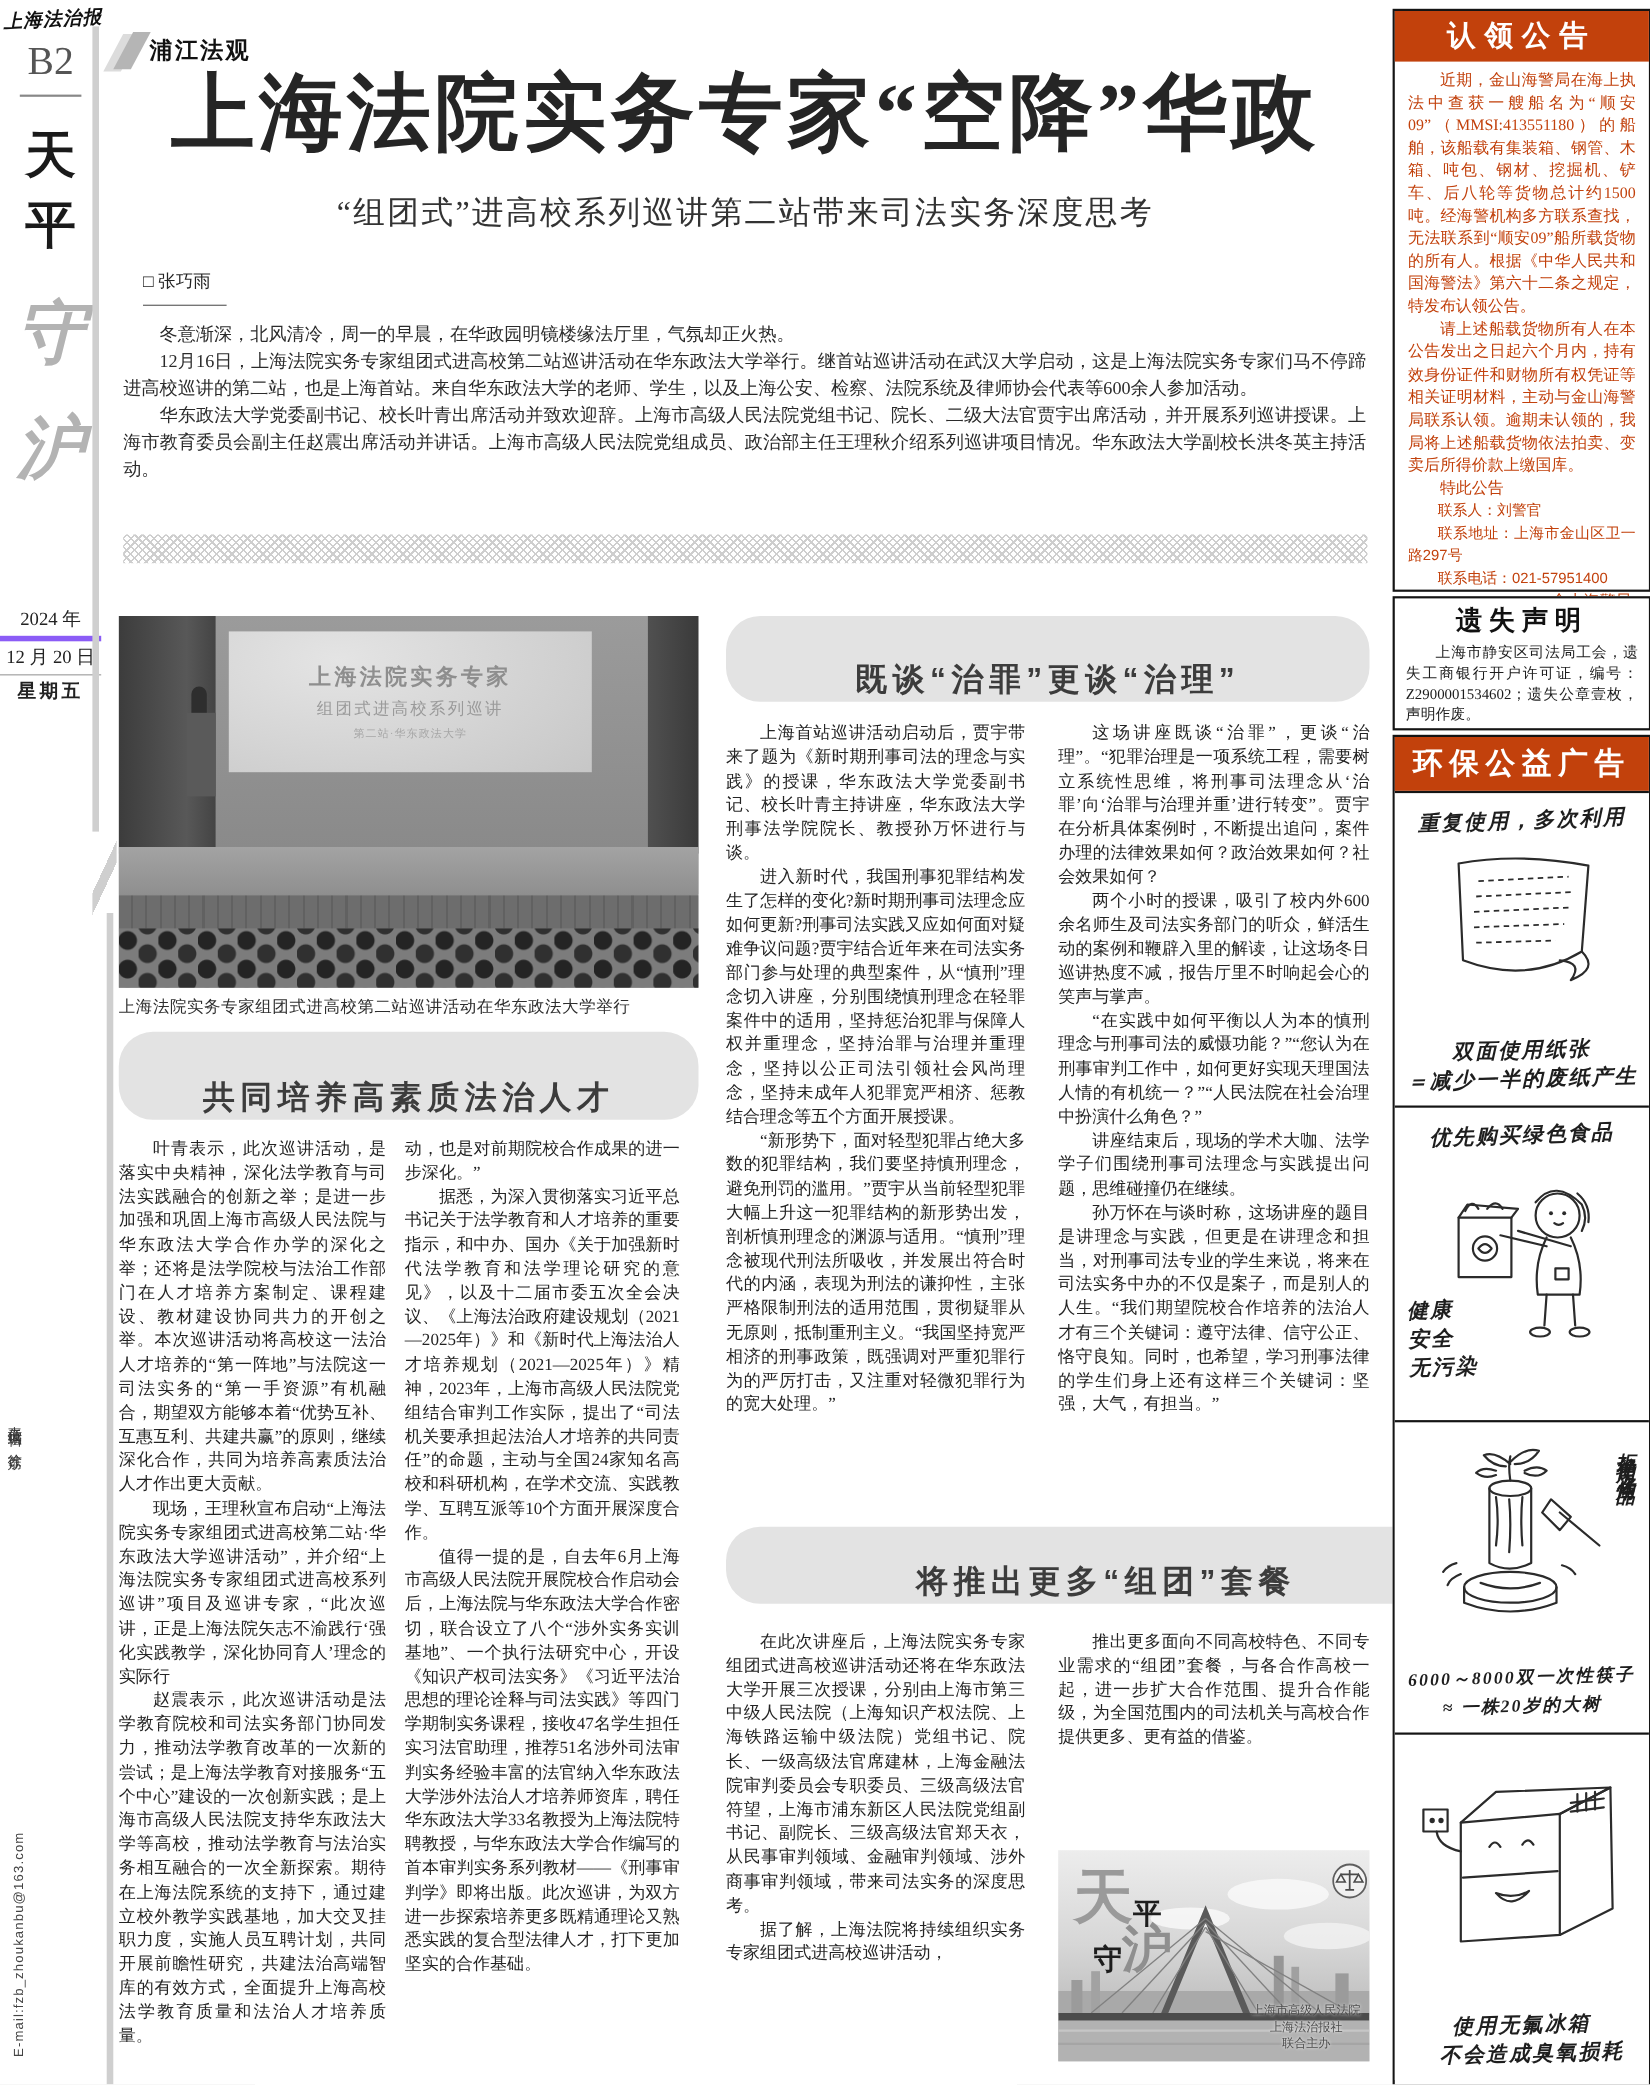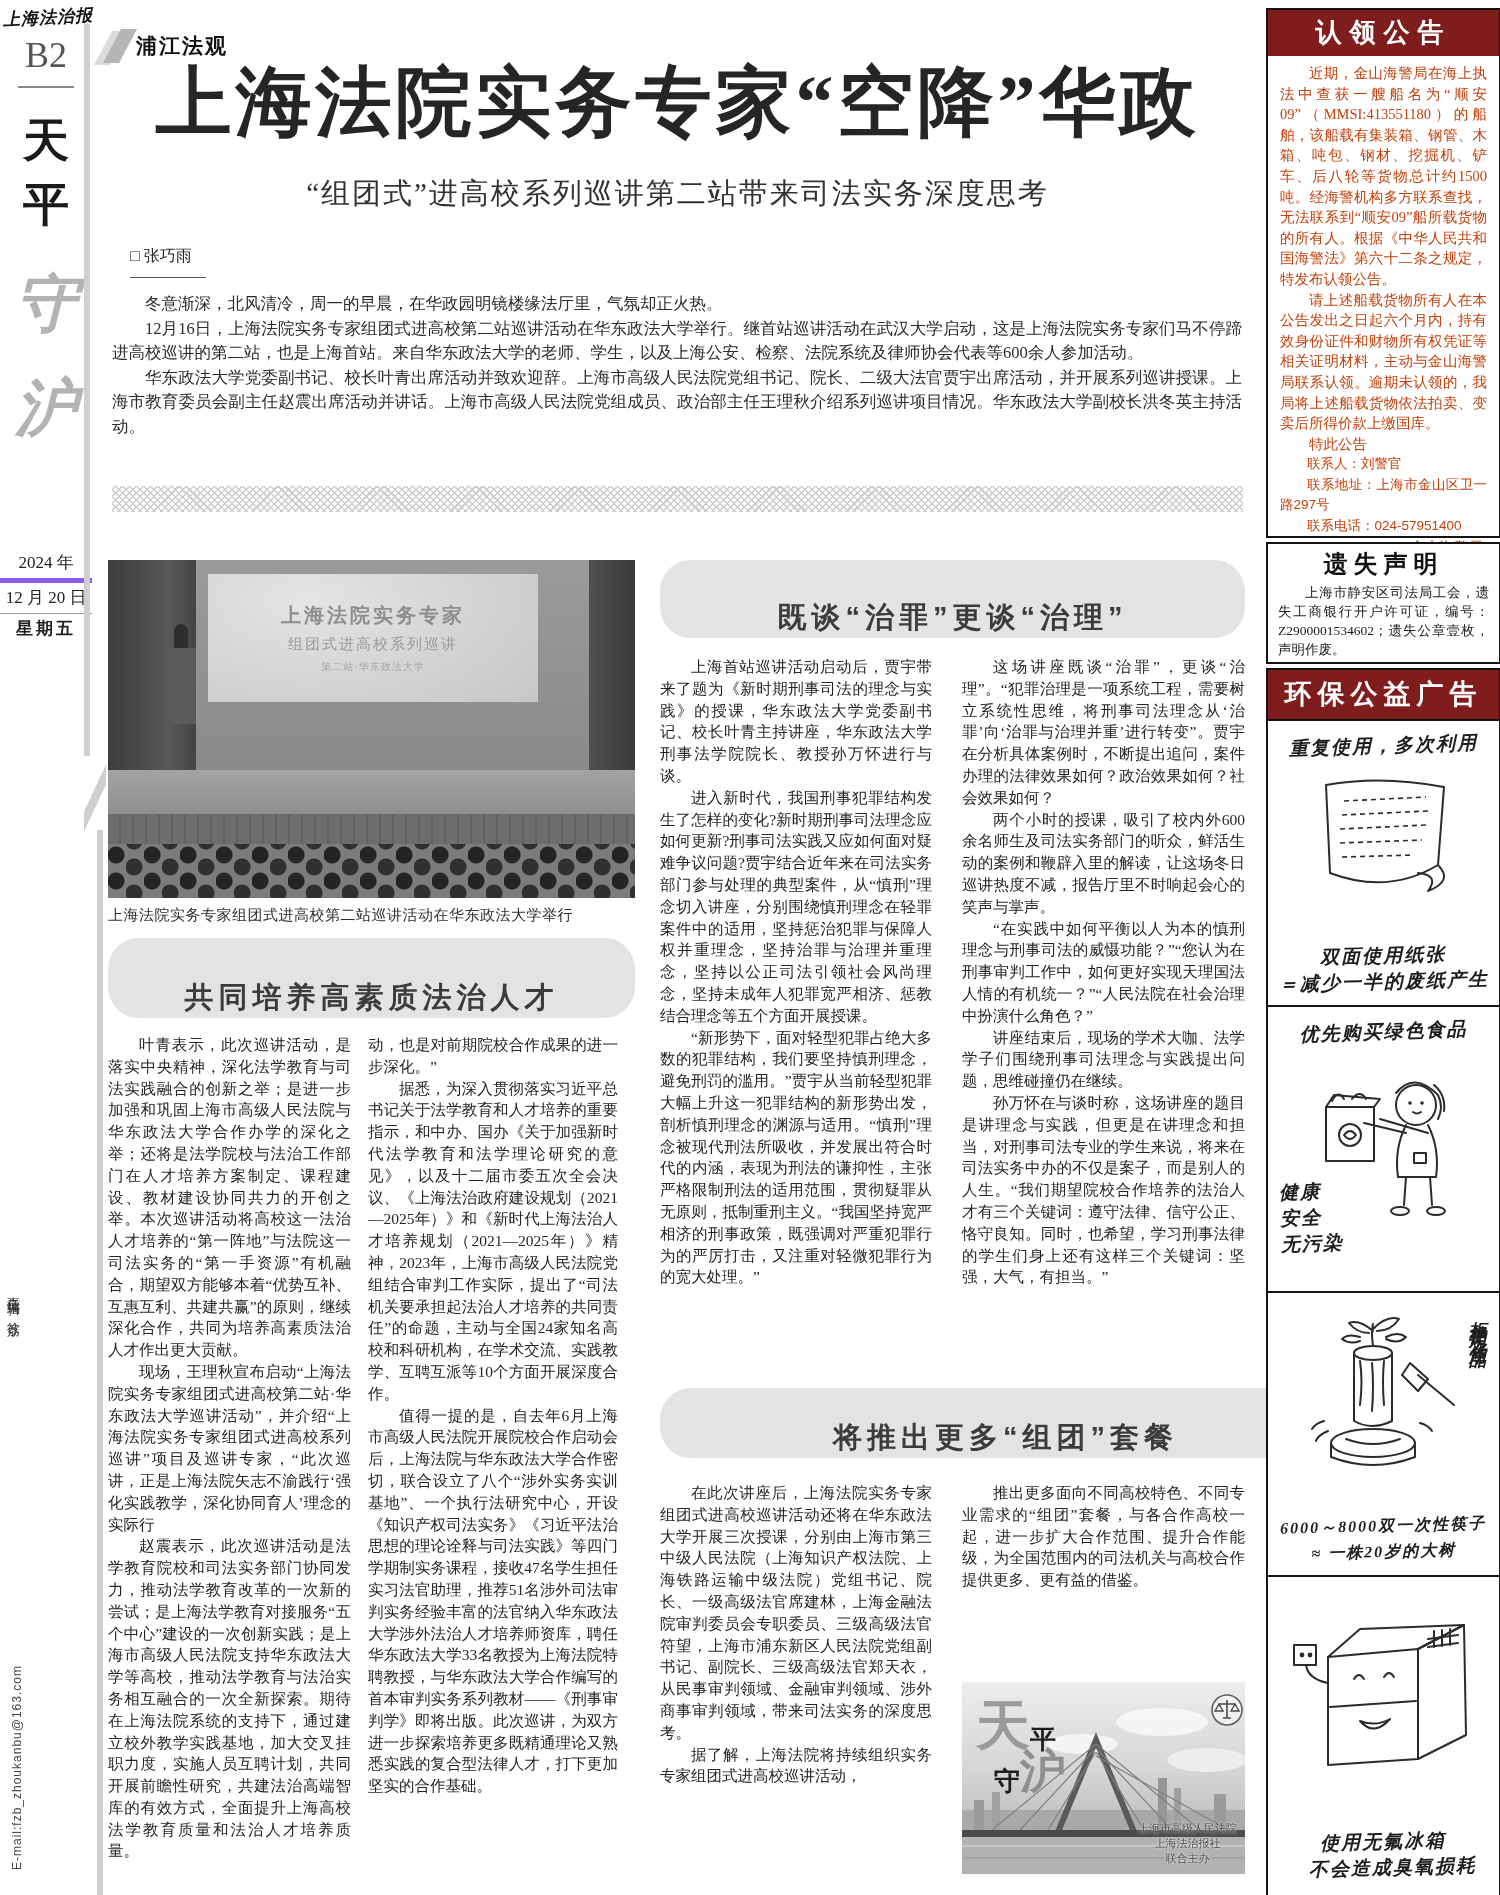--- a/index.html
+++ b/index.html
@@ -96,21 +96,21 @@
   .br-logo .c3{font-size:26px;color:#1d1d1d;font-weight:900;font-family:"Liberation Sans",sans-serif;}
   .br-logo .c4{font-size:46px;color:#8f8f8f;font-weight:900;font-family:"Liberation Sans",sans-serif;}
   .br-row{display:flex;align-items:flex-end;}
   .br-emblem{position:absolute;right:36px;top:10px;}
   .br-credits{position:absolute;right:8px;bottom:8px;text-align:center;font-size:11px;color:#4c4c4c;
               line-height:15px;text-shadow:0 0 3px #fff;}
 
   
   .side-box{border:2px solid #141414;background:#fff;}
   .claim{left:1266px;top:8px;width:231px;height:526px;}
-  .side-head{background:#7f1d1d;color:#fff;text-align:center;
+  .side-head{background:#c2410c;color:#fff;text-align:center;
              font-family:"Liberation Sans","DejaVu Sans",sans-serif;font-weight:bold;}
   .claim .side-head{font-size:26px;letter-spacing:8px;padding:5px 0 6px;}
   .claim-body{padding:7px 12px 0;font-size:14.5px;line-height:20.6px;text-align:justify;color:#c2410c;}
   .claim-body p{margin:0;text-indent:2em;}
   .claim-body p.contact{font-family:"Liberation Sans",sans-serif;font-size:13.5px;}
   .claim-sign{text-align:right;padding-right:4px;}
   .loss{left:1266px;top:542px;width:231px;height:118px;}
   .loss-title{text-align:center;font-size:24px;font-weight:bold;letter-spacing:6px;color:#111;
               font-family:"Liberation Sans",sans-serif;padding-top:4px;}
   .loss-body{padding:3px 10px 0;font-size:13.5px;line-height:19px;text-align:justify;color:#1c1c1c;text-indent:2em;}
@@ -277,21 +277,21 @@
   </div>
 
   <div class="abs side-box claim">
     <div class="side-head">认领公告</div>
     <div class="claim-body">
       <p>近期，金山海警局在海上执法中查获一艘船名为“顺安09”（MMSI:413551180）的船舶，该船载有集装箱、钢管、木箱、吨包、钢材、挖掘机、铲车、后八轮等货物总计约1500吨。经海警机构多方联系查找，无法联系到“顺安09”船所载货物的所有人。根据《中华人民共和国海警法》第六十二条之规定，特发布认领公告。</p>
       <p>请上述船载货物所有人在本公告发出之日起六个月内，持有效身份证件和财物所有权凭证等相关证明材料，主动与金山海警局联系认领。逾期未认领的，我局将上述船载货物依法拍卖、变卖后所得价款上缴国库。</p>
       <p>特此公告</p>
       <p class="contact">联系人：刘警官</p>
       <p class="contact">联系地址：上海市金山区卫一路297号</p>
-      <p class="contact">联系电话：024-57951400</p>
+      <p class="contact">联系电话：021-57951400</p>
       <p class="claim-sign">金山海警局</p>
       <p class="claim-sign">2024 年 12 月 20 日</p>
     </div>
   </div>
 
   <div class="abs side-box loss">
     <div class="loss-title">遗失声明</div>
     <div class="loss-body">上海市静安区司法局工会，遗失工商银行开户许可证，编号：Z2900001534602；遗失公章壹枚，声明作废。</div>
   </div>
 

